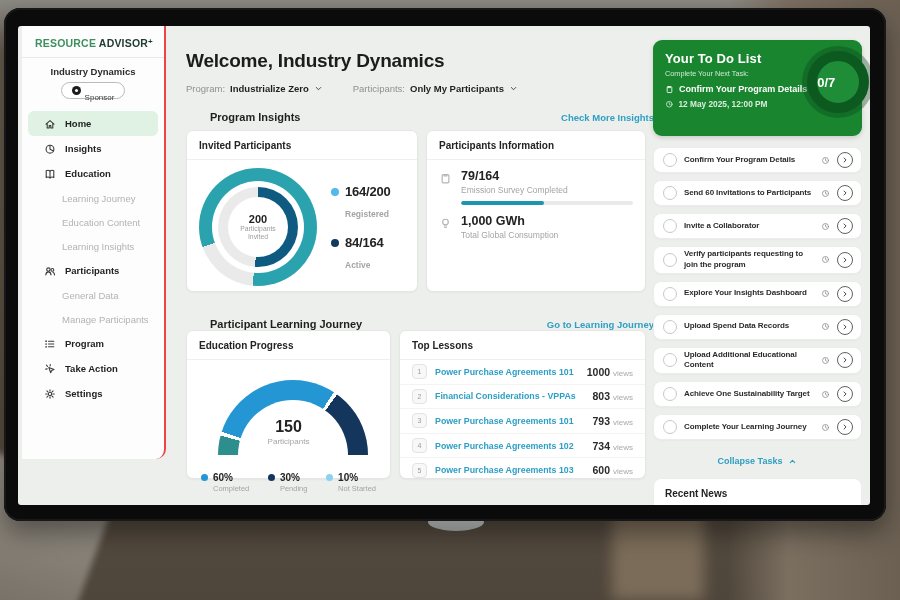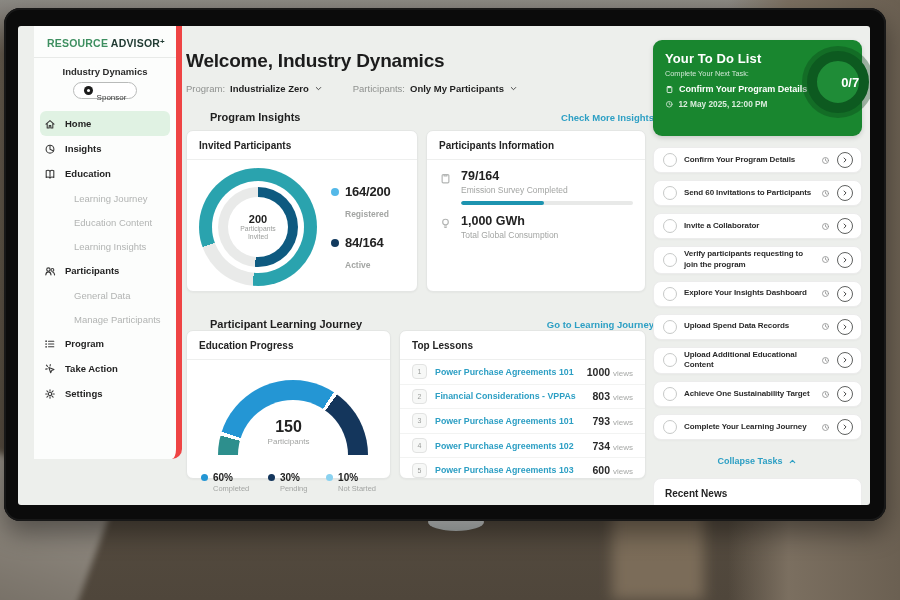--- a/index.html
+++ b/index.html
@@ -7,33 +7,33 @@
   .scene{position:relative;width:900px;height:600px;background:#5d5245;overflow:hidden;}
   .bg{position:absolute;inset:0;background:linear-gradient(180deg,#8b8983 0%,#84807a 2%,#6a5f51 9%,#5e5446 55%,#4f463b 100%);}
   .bg-right{position:absolute;left:728px;top:0;width:172px;height:600px;background:linear-gradient(90deg,rgba(125,113,98,0) 0%,#7b6f60 35%,#6b6052 100%);}
   .bg-lightcol{position:absolute;left:612px;top:505px;width:92px;height:95px;background:#8a7963;opacity:.75;filter:blur(7px);}
   .bg-wedge{position:absolute;left:-42px;top:468px;width:130px;height:190px;background:linear-gradient(180deg,#d8d5cf,#8f8a81);transform:rotate(20deg);opacity:.5;filter:blur(3px);}
   .stand{position:absolute;left:428px;top:513px;width:56px;height:18px;border-radius:50%;background:linear-gradient(180deg,#f4f6f5,#a8adac);z-index:1;}
   .monitor{position:absolute;left:4px;top:8px;width:882px;height:513px;background:#0b0b0b;border-radius:16px;box-shadow:0 12px 26px rgba(0,0,0,.4), inset 0 0 0 2px #181818;z-index:2;}
   .screen{position:absolute;left:14px;top:18px;width:852px;height:479px;background:#edefec;border-radius:3px;overflow:hidden;}
 
   
-  .sidebar{position:absolute;left:16px;top:0;width:142px;height:433px;background:#fcfdfc;border-right:6px solid #ef4444;border-radius:0 0 10px 0;}
+  .sidebar{position:absolute;left:4px;top:0;width:142px;height:433px;background:#fcfdfc;border-right:2px solid #ef4444;border-radius:0 0 10px 0;}
   .logo{padding:11px 0 8px 13px;font-size:10.5px;font-weight:bold;letter-spacing:.2px;white-space:nowrap;}
   .logo-a{color:#3e8f60;}
   .logo-b{color:#223c34;}
   .logo-plus{color:#223c34;font-size:8px;vertical-align:top;font-weight:bold;}
   .side-div{height:1px;background:#e8eae8;margin:0 0 8px 0;}
   .org{text-align:center;font-size:9.5px;font-weight:bold;color:#2b2b2b;margin:4px 0 5px 0;}
   .badge{width:62px;margin:0 auto 12px auto;border:1px solid #b9bbba;border-radius:9px;height:15px;display:flex;align-items:center;justify-content:center;gap:4px;background:#fff;cursor:pointer;}
   .badge-dot{width:9px;height:9px;border-radius:50%;background:#1c1c1c;position:relative;}
   .badge-dot::after{content:"";position:absolute;left:3px;top:3px;width:3px;height:3px;border-radius:50%;background:#fff;}
   .badge-label{font-size:8px;color:#3a3a3a;margin-top:13px;}
   .nav{display:flex;flex-direction:column;}
-  .nav-item{display:flex;align-items:center;gap:9px;height:25px;padding-left:4px;margin:0 6px;border-radius:6px;cursor:pointer;}
+  .nav-item{display:flex;align-items:center;gap:9px;height:25px;padding-left:16px;margin:0 6px;border-radius:6px;cursor:pointer;}
   .nav-item .nlabel{font-size:9.5px;font-weight:bold;color:#232323;}
   .nav-item.active{background:#e0f2e3;}
   .nav-sub{height:24px;display:flex;align-items:center;padding-left:40px;cursor:pointer;}
   .nav-sub .nlabel{font-size:9.5px;color:#b2b4b3;}
   .i{width:12px;height:12px;stroke:#3b3b3b;fill:none;stroke-width:1.1;stroke-linecap:round;stroke-linejoin:round;display:block;}
 
   
   .main{position:absolute;left:150px;top:0;width:478px;height:479px;}
   .h1{margin:24px 0 0 18px;font-size:19px;font-weight:bold;color:#1c1c1c;letter-spacing:-.2px;}
   .filters{display:flex;gap:30px;margin:11px 0 0 18px;align-items:center;}
@@ -105,21 +105,21 @@
   .todo-card{position:absolute;left:0;top:14px;width:209px;height:96px;background:#19862f;border-radius:9px;box-shadow:0 2px 5px rgba(0,0,0,.15);display:flex;}
   .todo-left{padding:11px 0 0 12px;flex:1;}
   .todo-title{font-size:13px;font-weight:bold;color:#ffffff;letter-spacing:.1px;}
   .todo-sub{font-size:7.3px;color:#cfe7d4;margin-top:3px;}
   .todo-line{display:flex;align-items:center;gap:5px;margin-top:6px;}
   .todo-line .i{width:9px;height:9px;stroke:#ffffff;flex:none;}
   .todo-line-text{font-size:9px;font-weight:bold;color:#ffffff;white-space:nowrap;}
   .todo-date{display:flex;align-items:center;gap:5px;margin-top:5px;}
   .todo-date .i{width:8.5px;height:8.5px;stroke:#d9ecd c;stroke:#d9ecdc;flex:none;}
   .todo-date-text{font-size:8.3px;color:#d9ecdc;font-weight:bold;}
-  .todo-ring{width:62px;height:62px;border-radius:50%;background:#1f8c37;border:10px solid #0d5a20;box-shadow:0 0 0 5px rgba(8,62,22,.35);margin:11px 10px 0 0;display:flex;align-items:center;justify-content:flex-end;flex:none;box-sizing:border-box;}
+  .todo-ring{width:62px;height:62px;border-radius:50%;background:#1f8c37;border:10px solid #0d5a20;box-shadow:0 0 0 5px rgba(8,62,22,.35);margin:11px 10px 0 0;display:flex;align-items:center;justify-content:flex-start;flex:none;box-sizing:border-box;}
   .todo-ring span{font-size:13px;font-weight:bold;color:#fff;}
   .tasks{position:absolute;left:0;top:121px;width:209px;display:flex;flex-direction:column;gap:7px;}
   .task{background:#fff;border:1px solid #ececec;border-radius:8px;min-height:26px;display:flex;align-items:center;gap:7px;padding:2px 8px 2px 9px;box-sizing:border-box;cursor:pointer;box-shadow:0 1px 2px rgba(0,0,0,.03);}
   .tcheck{width:12px;height:12px;border:1.4px solid #c7c9c8;border-radius:50%;flex:none;background:#fff;}
   .tlabel{flex:1;font-size:8px;font-weight:bold;color:#2b2b2b;line-height:1.35;letter-spacing:-.1px;}
   .tclock{width:9px;height:9px;stroke:#8f9190;flex:none;}
   .tgo{width:16px;height:16px;border:1.4px solid #5f6160;border-radius:50%;display:flex;align-items:center;justify-content:center;flex:none;box-sizing:border-box;}
   .tgo .i{width:8px;height:8px;stroke:#3c3c3c;stroke-width:1.4;}
   .collapse{position:absolute;left:0;top:430px;width:209px;display:flex;align-items:center;justify-content:center;gap:6px;font-size:9px;font-weight:bold;color:#2d9fc4;cursor:pointer;}
   .collapse .i{width:9px;height:9px;stroke:#2d9fc4;stroke-width:1.5;}

